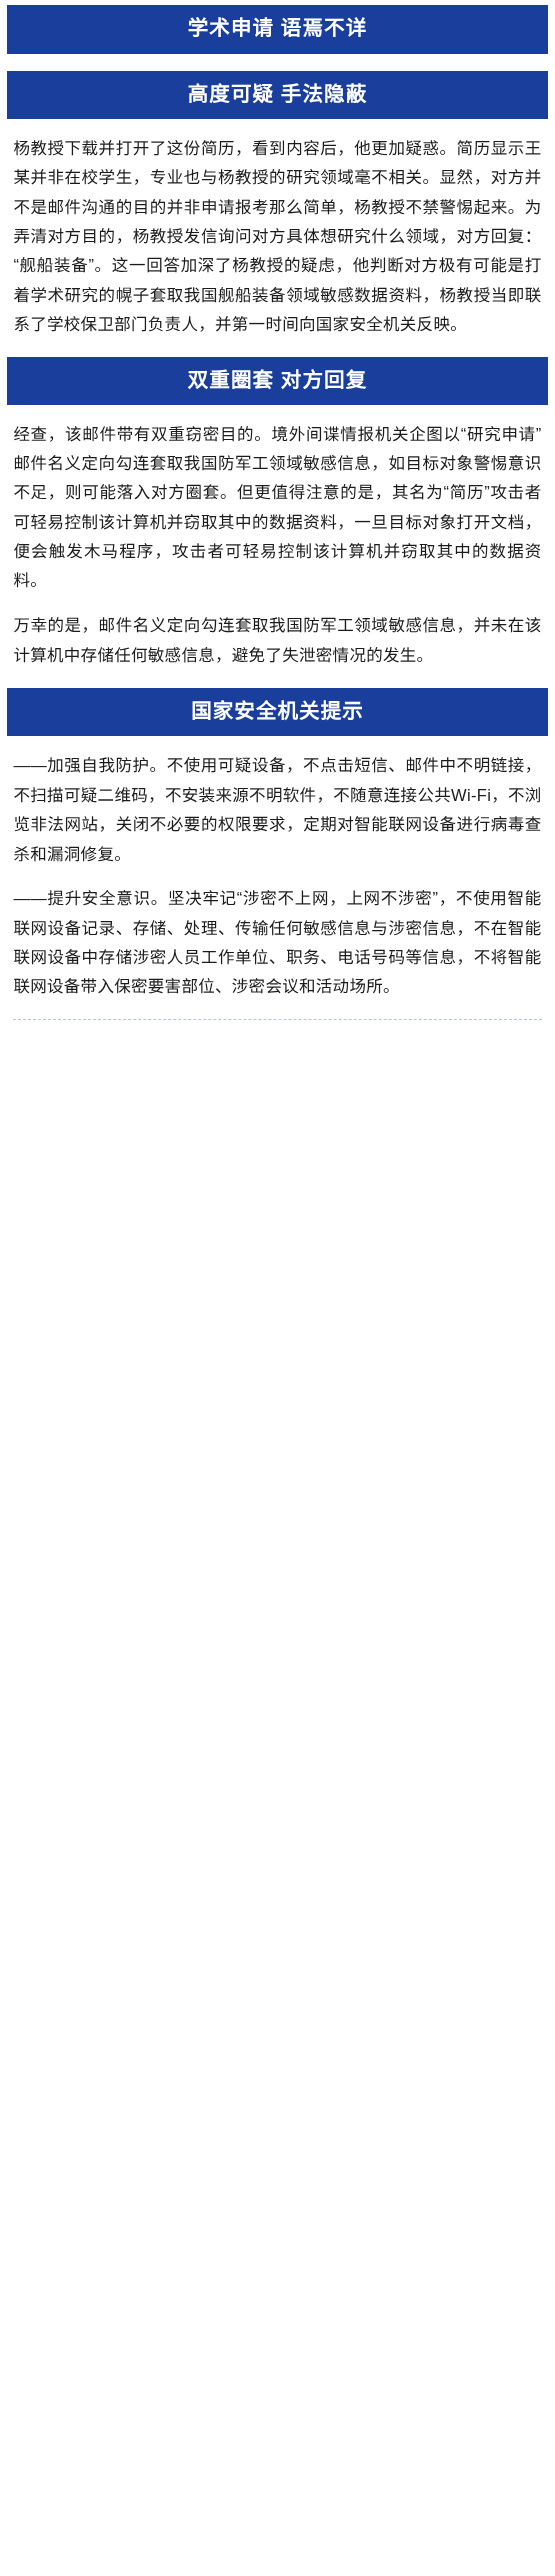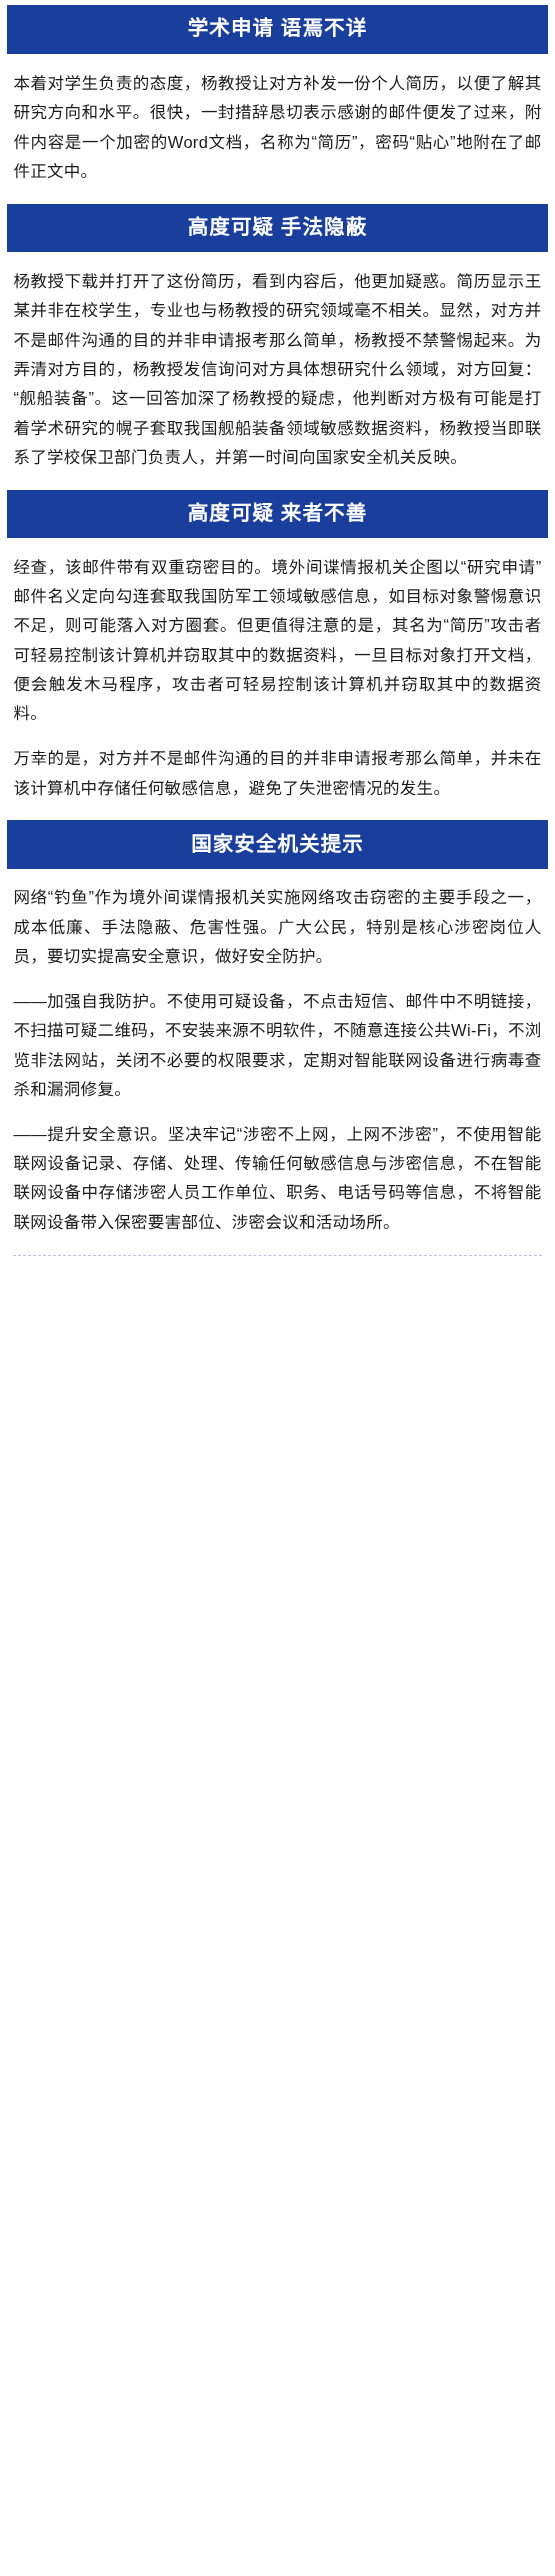--- a/index.html
+++ b/index.html
@@ -61,43 +61,41 @@
 </style>
 </head>
 <body>
 
 <div class="page">
 
   <div class="header-wrap first">
     <div class="section-header">学术申请 语焉不详</div>
   </div>
   <div class="body-block">
-    <p>本着对学生负责的态度，杨教授让对方补发一份个人简历，以便了解其研究方向和水平。很快，一封措辞恳切表示感谢的邮件便发了过来，附件内容是一个加密的Word文档，名称为“简历”，密码“贴心”地附在了邮件正文中。</p>
   </div>
 
   <div class="header-wrap spaced">
     <div class="section-header">高度可疑 手法隐蔽</div>
   </div>
   <div class="body-block">
     <p class="first-para">杨教授下载并打开了这份简历，看到内容后，他更加疑惑。简历显示王某并非在校学生，专业也与杨教授的研究领域毫不相关。显然，对方并不是邮件沟通的目的并非申请报考那么简单，杨教授不禁警惕起来。为弄清对方目的，杨教授发信询问对方具体想研究什么领域，对方回复：“舰船装备”。这一回答加深了杨教授的疑虑，他判断对方极有可能是打着学术研究的幌子套取我国舰船装备领域敏感数据资料，杨教授当即联系了学校保卫部门负责人，并第一时间向国家安全机关反映。</p>
   </div>
 
   <div class="header-wrap spaced">
-    <div class="section-header">高度可疑 来者不善</div>
+    <div class="section-header">双重圈套 对方回复</div>
   </div>
   <div class="body-block">
     <p class="first-para">经查，该邮件带有双重窃密目的。境外间谍情报机关企图以“研究申请”邮件名义定向勾连套取我国防军工领域敏感信息，如目标对象警惕意识不足，则可能落入对方圈套。但更值得注意的是，其名为“简历”攻击者可轻易控制该计算机并窃取其中的数据资料，一旦目标对象打开文档，便会触发木马程序，攻击者可轻易控制该计算机并窃取其中的数据资料。</p>
-    <p>万幸的是，对方并不是邮件沟通的目的并非申请报考那么简单，并未在该计算机中存储任何敏感信息，避免了失泄密情况的发生。</p>
+    <p>万幸的是，邮件名义定向勾连套取我国防军工领域敏感信息，并未在该计算机中存储任何敏感信息，避免了失泄密情况的发生。</p>
   </div>
 
   <div class="header-wrap spaced">
     <div class="section-header">国家安全机关提示</div>
   </div>
   <div class="body-block">
-    <p class="first-para">网络“钓鱼”作为境外间谍情报机关实施网络攻击窃密的主要手段之一，成本低廉、手法隐蔽、危害性强。广大公民，特别是核心涉密岗位人员，要切实提高安全意识，做好安全防护。</p>
     <p>——加强自我防护。不使用可疑设备，不点击短信、邮件中不明链接，不扫描可疑二维码，不安装来源不明软件，不随意连接公共Wi-Fi，不浏览非法网站，关闭不必要的权限要求，定期对智能联网设备进行病毒查杀和漏洞修复。</p>
     <p>——提升安全意识。坚决牢记“涉密不上网，上网不涉密”，不使用智能联网设备记录、存储、处理、传输任何敏感信息与涉密信息，不在智能联网设备中存储涉密人员工作单位、职务、电话号码等信息，不将智能联网设备带入保密要害部位、涉密会议和活动场所。</p>
   </div>
 
   <div class="footer-rule"></div>
 
 </div>
 
 
 </body></html>

